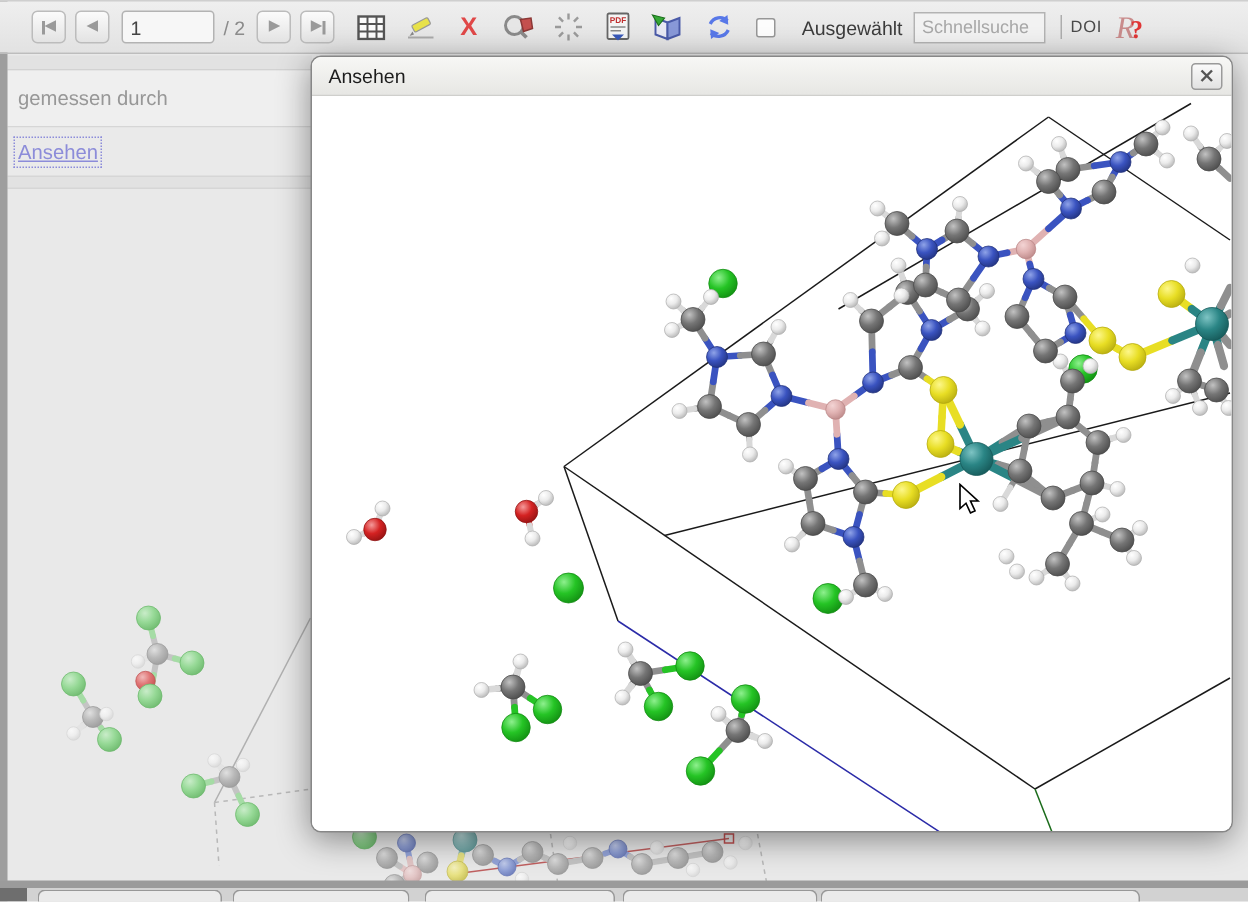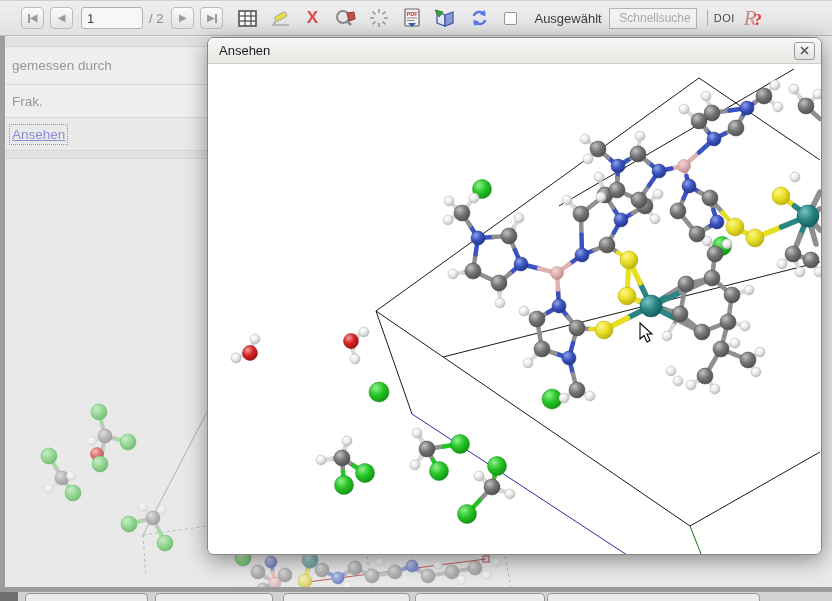--- a/index.html
+++ b/index.html
@@ -17,21 +17,21 @@
   .tb-btn { width:23px; height:22px; border:1px solid #bcbcbc; border-radius:4px;
     background:linear-gradient(#fbfbfb,#e3e3e3); display:flex; align-items:center;
     justify-content:center; color:#9a9a9a; font-size:9px; cursor:default; }
   .tb-btn .bar { display:inline-block; width:2px; height:9px; background:#9a9a9a; }
   .tb-btn .tri { font-size:10px; line-height:10px; color:#9a9a9a; }
   #page-input { width:62px; height:22px; border:1px solid #b3b3b3; border-radius:3px;
     background:#f7f7f7; font-size:13px; color:#444; padding:0 5px; }
   .tb-text { color:#8b8b8b; font-size:13px; }
   .tb-icon { width:24px; height:24px; display:flex; align-items:center; justify-content:center; }
   #quick-search { width:88px; height:21px; border:1px solid #b3b3b3; background:#f2f2f2;
-    font-size:12px; color:#555; padding:0 5px;text-align:right; }
+    font-size:12px; color:#555; padding:0 5px; }
   #quick-search::placeholder { color:#a8a8a8; }
   .vsep { width:1px; height:16px; background:#adadad; }
   #checkbox { width:13px; height:13px; border:1px solid #979797; background:#fdfdfd; border-radius:2px; }
   #cb-label { font-size:13px; color:#3c3c3c; }
   #doi-label { font-size:11px; color:#4a4a4a; letter-spacing:.5px; }
   #logo { font-family:"Liberation Serif", serif; }
   #logo .lr { font-style:italic; font-size:21px; color:#c98c8c; }
   #logo .lq { font-weight:bold; font-size:17px; color:#e03535; margin-left:-3px; }
 
   
@@ -170,23 +170,20 @@
     <span id="doi-label" style="margin-left:6px">DOI</span>
     <span id="logo" style="margin-left:9px">
       <span class="lr">R</span><span class="lq">?</span>
     </span>
   </div>
 
   <div id="sidebar">
     <div class="head"></div>
     <div class="sb-row r0">
       <span>gemessen durch</span>
-    </div>
-    <div class="sb-row r2">
-      <span>Frak.</span>
     </div>
     <div class="sb-row r3">
       <span class="sb-link">Ansehen</span>
     </div>
     <div class="sb-row r4"></div>
   </div>
 
   <svg id="bg-scene" width="832" height="551" viewBox="0 0 832 551">
       <defs>
         <radialGradient id="bg-scene-g-C" cx="35%" cy="30%" r="80%">

